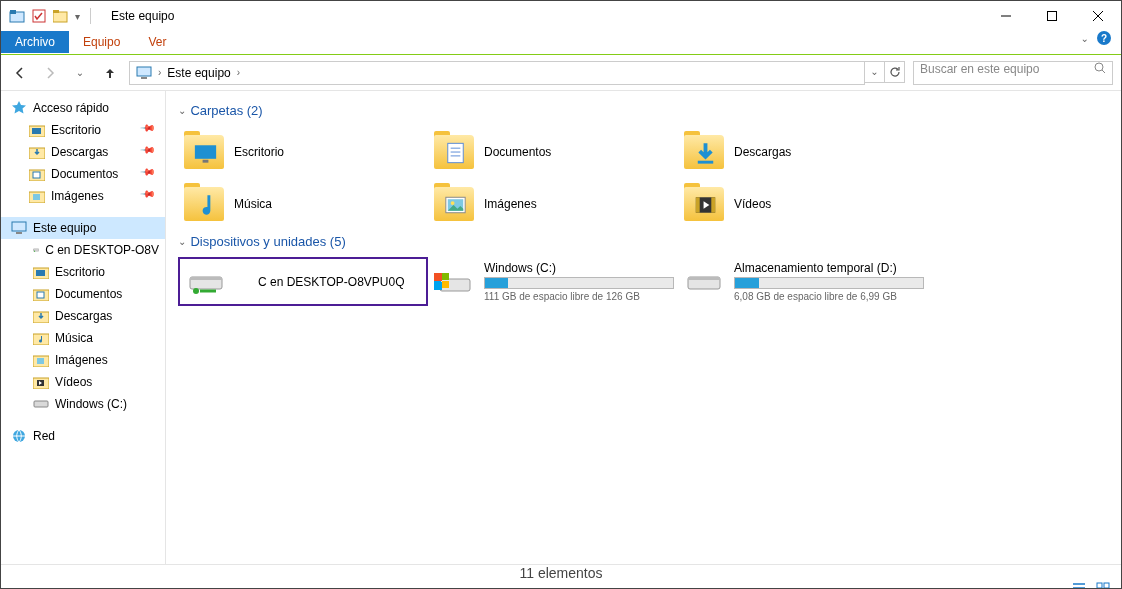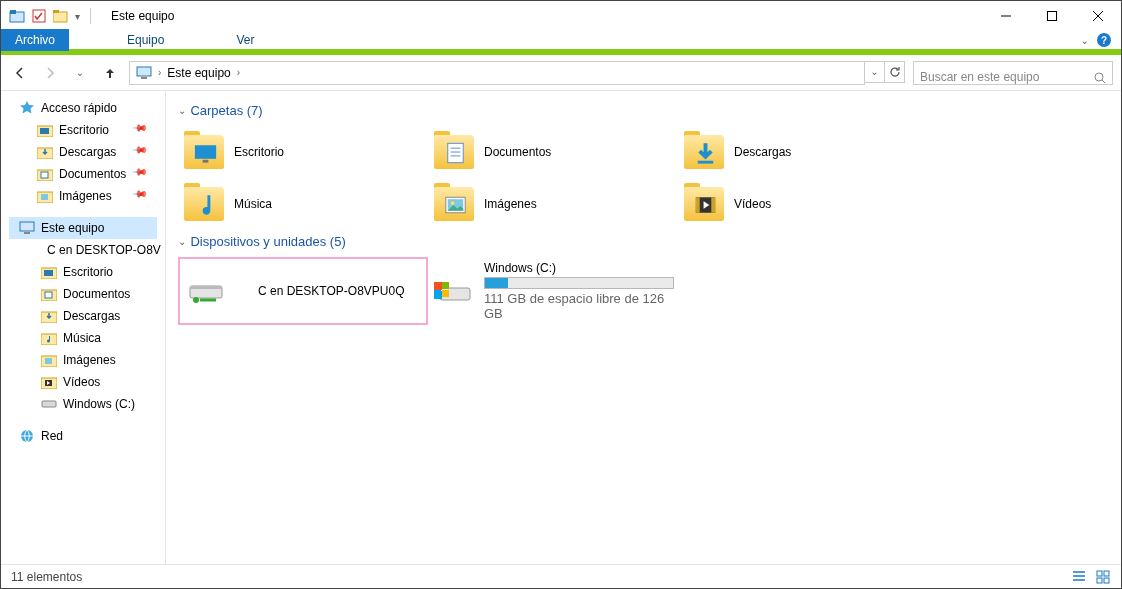--- a/index.html
+++ b/index.html
@@ -8,60 +8,60 @@
   
   .titlebar { height: 30px; display: flex; align-items: center; background: #fff; }
   .titlebar .qat { display:flex; align-items:center; gap:6px; padding:0 8px; }
   .titlebar .qat .sep { width:1px; height:16px; background:#ccc; margin:0 4px;}
   .titlebar .title { padding-left: 8px; }
   .titlebar .winbtns { margin-left: auto; display:flex; }
   .titlebar .winbtn { width:46px; height:30px; display:flex; align-items:center; justify-content:center; }
   .titlebar .winbtn svg { stroke:#000; stroke-width:1; fill:none; }
 
   
-  .ribbon-tabs { height: 24px; background: #fff; display:flex; align-items:center; border-bottom:6px solid #84cc16;gap:44px;}
-  .ribbon-tab { padding:4px 14px; font-size:12px; color:#0c4a6e; }
+  .ribbon-tabs { height: 24px; background: #fff; display:flex; align-items:flex-start; border-bottom:1px solid #84cc16;}
+  .ribbon-tab { padding:4px 14px; font-size:12px; color:#c2410c; }
   .ribbon-tab.active { background:#1979ca; color:#fff; }
   .ribbon-right { margin-left:auto; display:flex; align-items:center; gap:8px; padding:0 10px;}
   .help-icon { width:14px; height:14px; border-radius:50%; background:#1979ca; color:#fff; font-size:10px; display:flex; align-items:center; justify-content:center; font-weight:bold;}
 
   
   .navrow { height: 36px; display:flex; align-items:center; padding:4px 8px; gap:8px; border-bottom:1px solid #e5e5e5;}
   .navbtn { width:22px; height:22px; display:flex; align-items:center; justify-content:center; color:#555;}
   .navbtn.disabled { color:#bbb; }
   .addressbar { flex:1; height:24px; border:1px solid #ccc; display:flex; align-items:center; padding:0 6px; gap:6px;}
   .addressbar .loc-part { color:#000; }
   .addr-btn { width:20px; height:22px; border:1px solid #ccc; border-left:none; display:flex; align-items:center; justify-content:center; color:#666;}
   .addr-group{ display:flex; }
-  .searchbox { width:200px; height:24px; border:1px solid #ccc; display:flex; align-items:flex-end; padding:0 6px; color:#888; justify-content:space-between;}
+  .searchbox { width:200px; height:24px; border:1px solid #ccc; display:flex; align-items:flex-start; padding:0 6px; color:#888; justify-content:space-between;}
 
   
   .main { display:flex; height: calc(100% - 30px - 24px - 36px - 24px); }
-  .sidebar { width:165px; border-right:1px solid #e5e5e5; padding:6px 8px; overflow:hidden;}
+  .sidebar { width:165px; border-right:1px solid #e5e5e5; padding:6px 0; overflow:hidden;}
   .tree-item { display:flex; align-items:center; gap:6px; padding:2px 6px 2px 10px; height:22px; white-space:nowrap;}
   .tree-item.sub { padding-left:28px; }
   .tree-item.sub2 { padding-left:32px;text-align:center; }
   .tree-item.selected { background:#cde8ff; }
   .pin { margin-left:auto; color:#777; font-size:10px; transform:rotate(45deg); padding-right:6px;}
   .spacer-row { height:10px; }
   .content { flex:1; padding: 8px 12px; overflow:auto;}
   .group-header { color:#1a56a8; font-size:13px; display:flex; align-items:center; gap:4px; margin: 4px 0 8px 0;}
   .items-grid { display:flex; flex-wrap:wrap; gap:0; }
   .tile { width:250px; height:52px; display:flex; align-items:center; gap:10px; padding:4px 6px;}
   .tile .ticon { width:40px; height:40px; display:flex; align-items:center; justify-content:center;}
   .tile .tlabel { font-size:12px; }
   .drive-tile { width:250px; padding:4px 6px; display:flex; gap:10px; align-items:center;}
-  .drive-tile.highlight{ border:2px solid #f9a8d4;gap:32px;}
+  .drive-tile.highlight{ border:2px solid #4c1d95;gap:32px;}
   .drive-info { display:flex; flex-direction:column; gap:2px; flex:1;}
   .drive-bar { width:190px; height:12px; border:1px solid #b8b8b8; background:#eaeaea; position:relative;}
   .drive-bar .fill { position:absolute; left:0; top:0; bottom:0; background:#26a0da;}
-  .drive-sub { font-size:13px; color:#666;}
-
-  
-  .statusbar { position:absolute; bottom:0; left:0; right:0; height:24px; border-top:1px solid #e5e5e5; display:flex; align-items:center; padding:0 10px; font-size:12px; color:#444;}
+  .drive-sub { font-size:10px; color:#666;}
+
+  
+  .statusbar { position:absolute; bottom:0; left:0; right:0; height:24px; border-top:1px solid #e5e5e5; display:flex; align-items:center; padding:0 10px; font-size:14px; color:#444;flex-direction:column;}
   .statusbar .view-icons{ margin-left:auto; display:flex; gap:8px; color:#1979ca;}
 
   
   .ic { width:16px; height:16px; display:inline-flex; align-items:center; justify-content:center;}
   .ic-folder-s{ width:16px; height:14px; }
   .folder-big { width:40px; height:34px; position:relative;}
   .folder-big .back{position:absolute; inset:0; background:linear-gradient(#ffe9a6,#f5c23d); border-radius:2px 4px 2px 2px;}
   .folder-big .tab{position:absolute; left:0; top:-4px; width:16px; height:8px; background:#f5c23d; border-radius:2px 2px 0 0;}
   .folder-big .inner{position:absolute; left:7px; top:6px; right:4px; bottom:4px; display:flex; align-items:center; justify-content:center;}
   svg { display:block; }
@@ -283,21 +283,21 @@
           <circle cx="8" cy="8" r="6" fill="#3fa7e0"></circle>
           <path d="M2 8h12M8 2c3 3 3 9 0 12M8 2c-3 3-3 9 0 12" stroke="#fff" fill="none"></path>
         </svg>
       <span>Red</span>
     </div>
   </div>
 
   <div class="content">
     <div class="group-header">
       <span class="chev">⌄</span>
-      <span>Carpetas (7)</span>
+      <span>Carpetas (2)</span>
     </div>
     <div class="items-grid" id="folders-grid">
         <div class="tile">
           <div class="ticon">
             <div class="folder-big">
               <div class="tab"></div>
               <div class="back"></div>
               <div class="inner">
                 <svg width="30" height="28" viewBox="0 0 30 28">
                   <rect x="4" y="6" width="22" height="14" fill="#1e90d2"></rect>
@@ -422,20 +422,35 @@
             </svg>
           </div>
           <div class="drive-info">
             <div class="tlabel">Windows (C:)</div>
             <div class="drive-bar">
               <div class="fill" style="width:12%"></div>
             </div>
             <div class="drive-sub">111 GB de espacio libre de 126 GB</div>
           </div>
         </div>
+        <div class="drive-tile">
+          <div class="ticon">
+            <svg width="40" height="30" viewBox="0 0 40 30">
+              <rect x="4" y="10" width="32" height="12" rx="2" fill="#e5e5e5" stroke="#999"></rect>
+              <rect x="4" y="10" width="32" height="3" fill="#bbb"></rect>
+            </svg>
+          </div>
+          <div class="drive-info">
+            <div class="tlabel">Almacenamiento temporal (D:)</div>
+            <div class="drive-bar">
+              <div class="fill" style="width:13%"></div>
+            </div>
+            <div class="drive-sub">6,08 GB de espacio libre de 6,99 GB</div>
+          </div>
+        </div>
       </div>
   </div>
 </div>
 
 <div class="statusbar">
   <span>11 elementos</span>
   <div class="view-icons">
     <svg width="16" height="16" viewBox="0 0 16 16">
         <path d="M2 3h12M2 7h12M2 11h12" stroke="#1979ca" stroke-width="1.5"></path>
       </svg>

